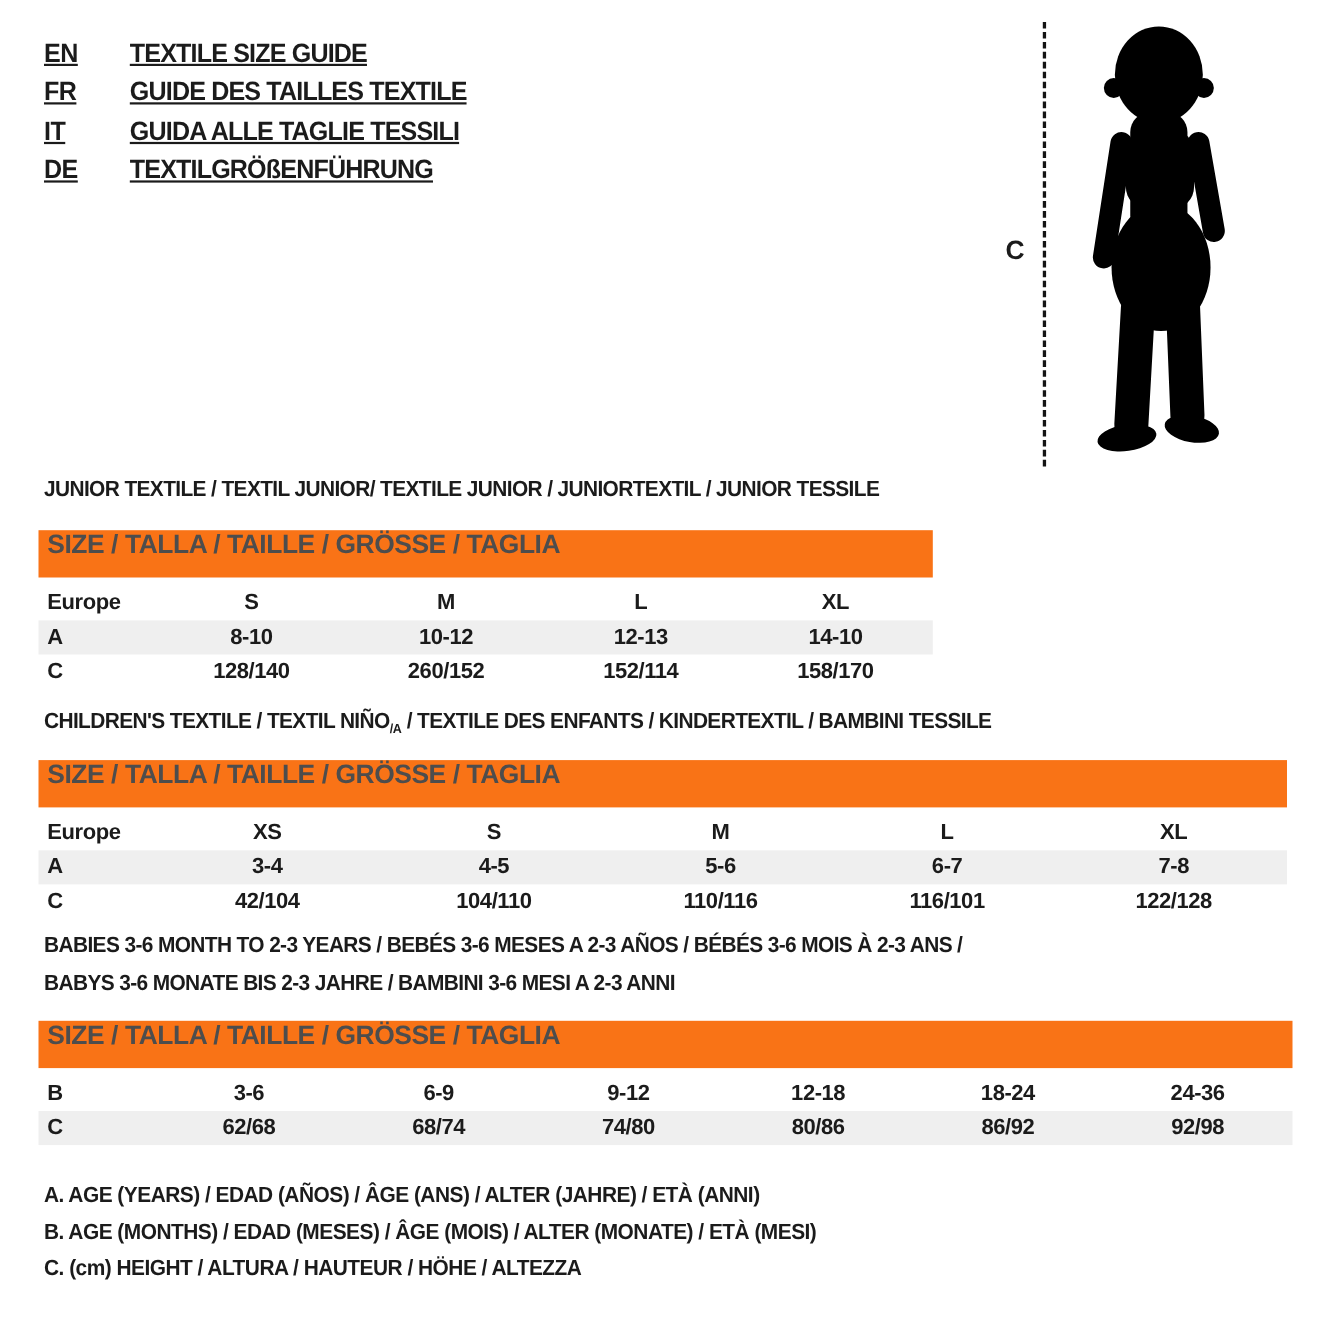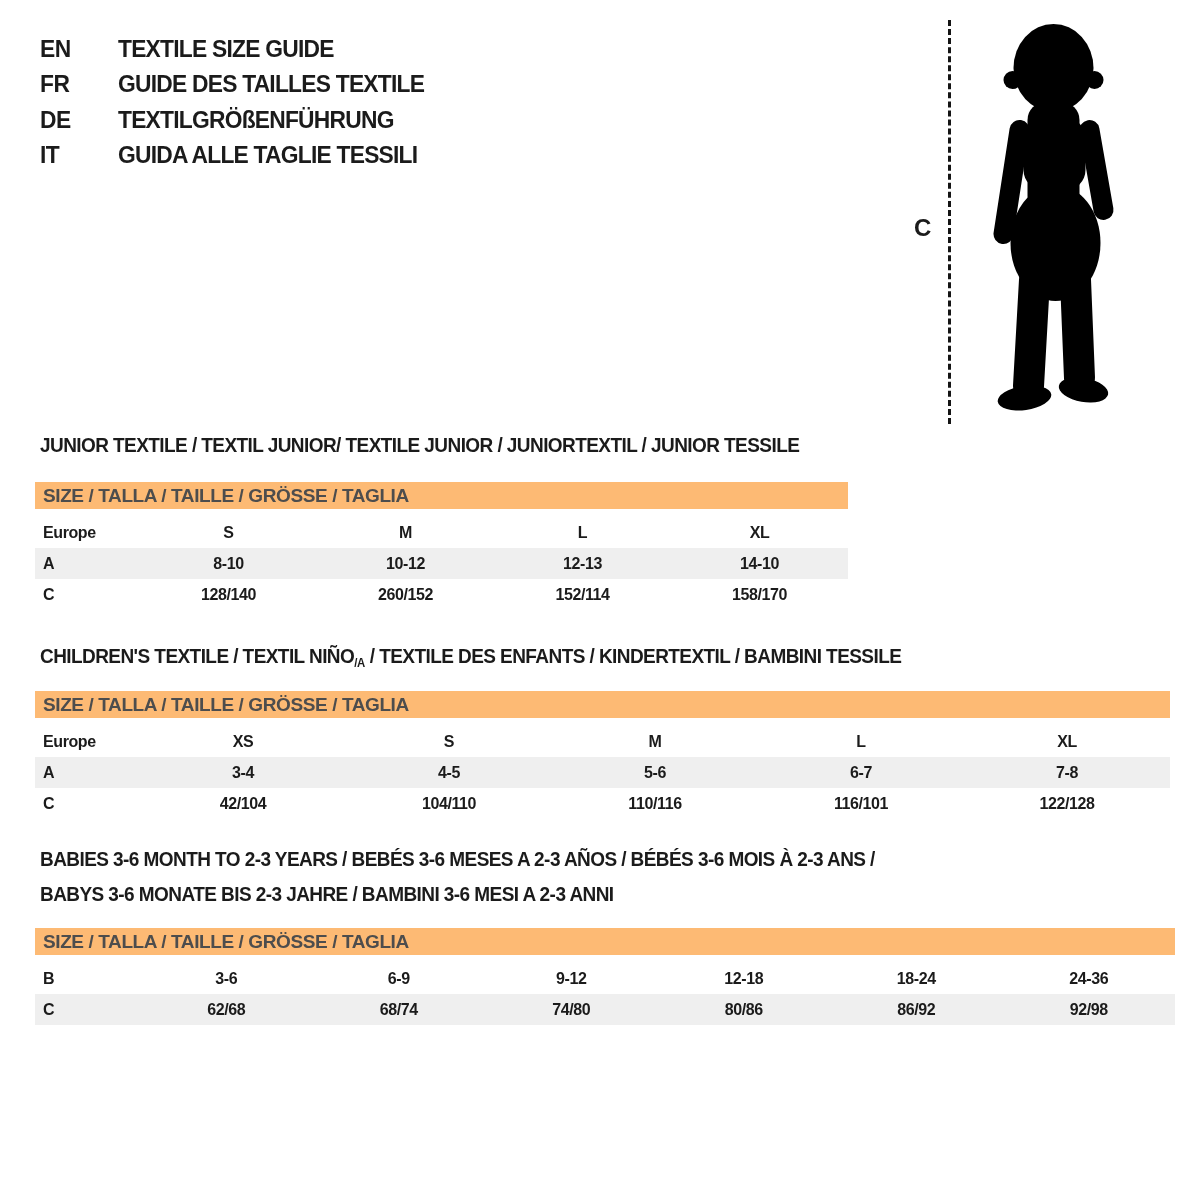--- a/index.html
+++ b/index.html
@@ -5,21 +5,21 @@
   * { margin:0; padding:0; box-sizing:border-box; }
   html,body { background:#ffffff; }
   body { font-family:"Liberation Sans", sans-serif; color:#1b1b1b; }
   #page {
     position:relative; width:1200px; height:1200px;
     background:#ffffff; overflow:hidden;
   }
 
   
   .lang-guide { position:absolute; left:40px; top:31px; }
-  .lang-row { display:flex; height:35.5px; align-items:center; }
+  .lang-row { display:flex; height:35.5px; align-items:center;text-decoration:underline; }
   .lang-code {
     width:78px; font-size:24px; font-weight:700; letter-spacing:-0.5px;
     transform:scaleX(0.95); transform-origin:left center;
   }
   .lang-label {
     font-size:24px; font-weight:700; letter-spacing:-0.8px; white-space:nowrap;
     transform:scaleX(0.95); transform-origin:left center;
   }
 
   
@@ -36,26 +36,26 @@
   .section-title {
     position:absolute; left:40px; font-size:20px; font-weight:700;
     letter-spacing:-0.6px; white-space:nowrap;
     transform:scaleX(0.95); transform-origin:left center;
   }
   .title-sub { font-size:12px; font-weight:700; vertical-align:-4px; letter-spacing:-0.3px; }
 
   
   .size-table { position:absolute; left:35px; }
   .size-band {
-    height:27px; background:#fdba74; color:#4d4d4d;
-    font-size:19px; font-weight:700; letter-spacing:-0.4px;
+    height:43px; background:#f97316; color:#4d4d4d;
+    font-size:24px; font-weight:700; letter-spacing:-0.4px;
     line-height:27px; padding-left:8px; white-space:nowrap;
   }
   .t-rows { margin-top:8px; }
-  .t-row { display:flex; height:31px; align-items:center; font-size:16px; font-weight:700; }
+  .t-row { display:flex; height:31px; align-items:center; font-size:20px; font-weight:700; }
   .t-row.shaded { background:#efefef; }
   .r-label { width:105px; padding-left:8px; letter-spacing:-0.4px; }
   .cell { flex:1; text-align:center; letter-spacing:-0.4px; }
 
   
   .legend { position:absolute; left:40px; top:1071px; }
   .legend-line {
     font-size:20px; font-weight:700; letter-spacing:-0.5px; line-height:33px;
     white-space:nowrap; transform:scaleX(0.95); transform-origin:left center;
   }
@@ -68,26 +68,26 @@
   <div class="lang-guide">
     <div class="lang-row">
       <span class="lang-code">EN</span>
       <span class="lang-label">TEXTILE SIZE GUIDE</span>
     </div>
     <div class="lang-row">
       <span class="lang-code">FR</span>
       <span class="lang-label">GUIDE DES TAILLES TEXTILE</span>
     </div>
     <div class="lang-row">
+      <span class="lang-code">IT</span>
+      <span class="lang-label">GUIDA ALLE TAGLIE TESSILI</span>
+    </div>
+    <div class="lang-row">
       <span class="lang-code">DE</span>
       <span class="lang-label">TEXTILGRÖßENFÜHRUNG</span>
-    </div>
-    <div class="lang-row">
-      <span class="lang-code">IT</span>
-      <span class="lang-label">GUIDA ALLE TAGLIE TESSILI</span>
     </div>
   </div>
 
   <div class="height-line"></div>
   <div class="height-label">C</div>
   <svg class="baby-figure" width="175" height="400" viewBox="0 0 170 400" fill="#000000" stroke="#000000">
     <ellipse cx="86" cy="50" rx="40" ry="44" stroke="none"></ellipse>
     <circle cx="45" cy="62" r="9" stroke="none"></circle>
     <circle cx="127" cy="62" r="9" stroke="none"></circle>
     <rect x="60" y="84" width="52" height="112" rx="18" stroke="none"></rect>
@@ -187,14 +187,19 @@
         <div class="cell">62/68</div>
         <div class="cell">68/74</div>
         <div class="cell">74/80</div>
         <div class="cell">80/86</div>
         <div class="cell">86/92</div>
         <div class="cell">92/98</div>
       </div>
     </div>
   </div>
 
+  <div class="legend">
+    <div class="legend-line">A. AGE (YEARS) / EDAD (AÑOS) / ÂGE (ANS) / ALTER (JAHRE) / ETÀ (ANNI)</div>
+    <div class="legend-line">B. AGE (MONTHS) / EDAD (MESES) / ÂGE (MOIS) / ALTER (MONATE) / ETÀ (MESI)</div>
+    <div class="legend-line">C. (cm) HEIGHT / ALTURA / HAUTEUR / HÖHE / ALTEZZA</div>
+  </div>
 
 </div>
 
 </body></html>

